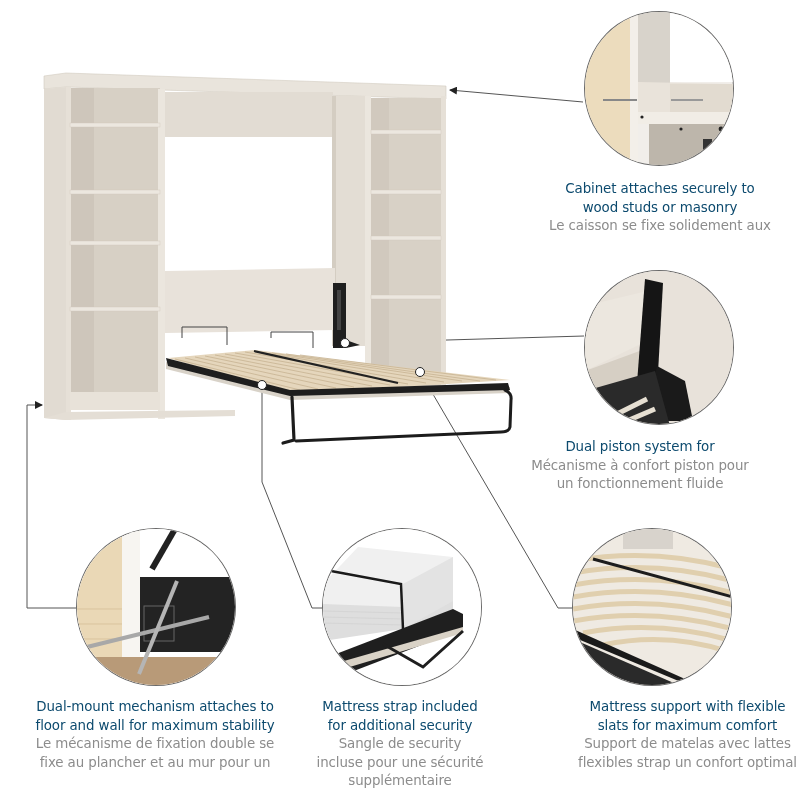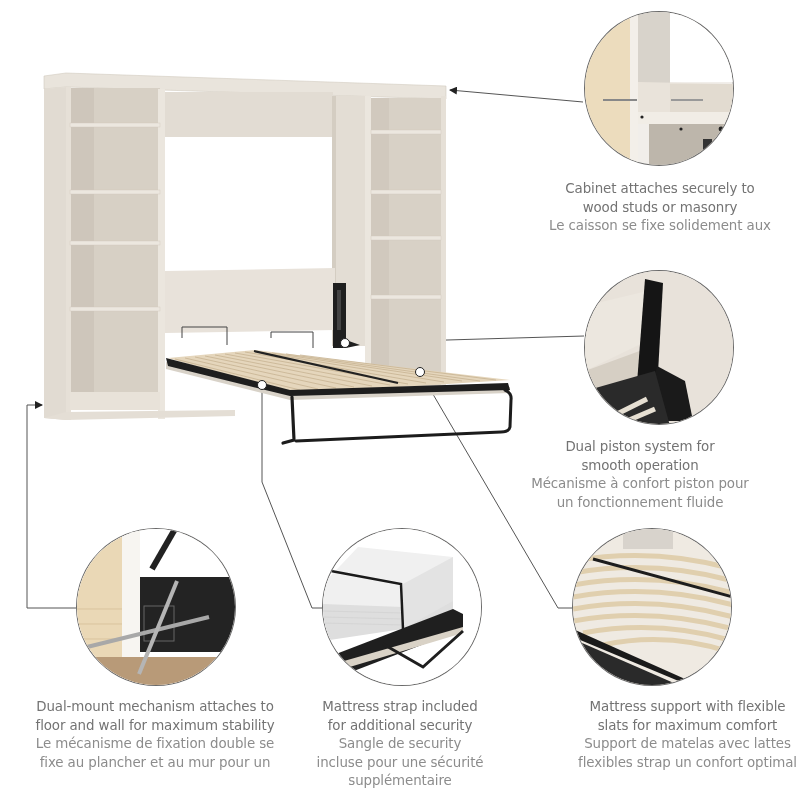--- a/index.html
+++ b/index.html
@@ -1,20 +1,20 @@
 <!DOCTYPE html>
 <html><head>
 <meta charset="utf-8">
 <style>
   html, body { margin:0; padding:0; background:#ffffff; }
   body { width:800px; height:800px; position:relative; overflow:hidden; font-family:"DejaVu Sans", sans-serif; }
   .abs { position:absolute; }
   .circle { position:absolute; border-radius:50%; overflow:hidden; border:1.5px solid #6a6a6a; background:#f1eeea; box-sizing:border-box; }
   .caption { position:absolute; text-align:center; font-size:13.4px; line-height:18.6px; letter-spacing:-0.1px; }
-  .caption .en { color:#737373; display:block; }
+  .caption .en { color:#0c4a6e; display:block; }
   .caption .fr { color:#8c8c8c; display:block; }
   svg { display:block; }
 </style>
 </head>
 <body>
 
 <svg class="abs" style="left:0;top:0;" width="800" height="800">
   <defs>
     <marker id="arrow" markerWidth="8" markerHeight="8" refX="7" refY="4" orient="auto" markerUnits="userSpaceOnUse">
       <path d="M0,0 L8,4 L0,8 z" fill="#222"></path>
@@ -198,21 +198,20 @@
 </div>
 
 <div class="caption" style="left:520px;top:180px;width:280px;">
   <span class="en">Cabinet attaches securely to</span>
   <span class="en">wood studs or masonry</span>
   <span class="fr">Le caisson se fixe solidement aux</span>
 </div>
 
 <div class="caption" style="left:500px;top:438px;width:280px;">
   <span class="en">Dual piston system for</span>
-  <span class="en">smooth operation</span>
   <span class="fr">Mécanisme à confort piston pour</span>
   <span class="fr">un fonctionnement fluide</span>
 </div>
 
 <div class="caption" style="left:0px;top:698px;width:310px;">
   <span class="en">Dual-mount mechanism attaches to</span>
   <span class="en">floor and wall for maximum stability</span>
   <span class="fr">Le mécanisme de fixation double se</span>
   <span class="fr">fixe au plancher et au mur pour un</span>
 </div>

